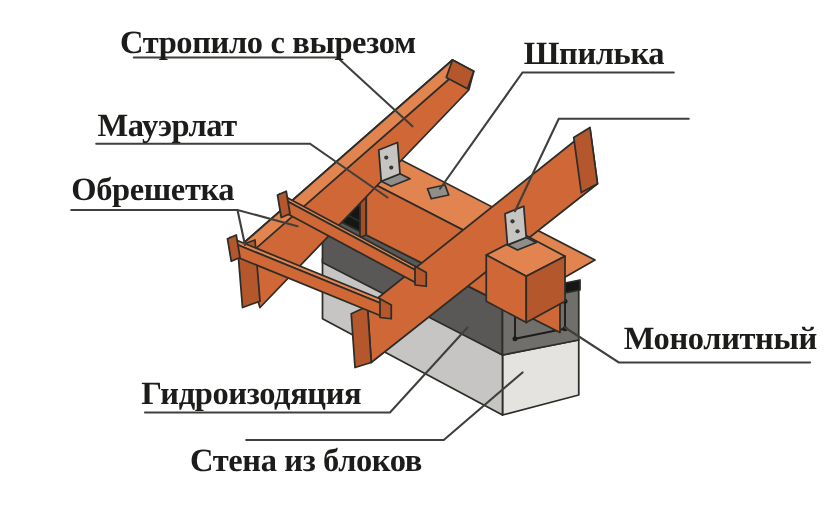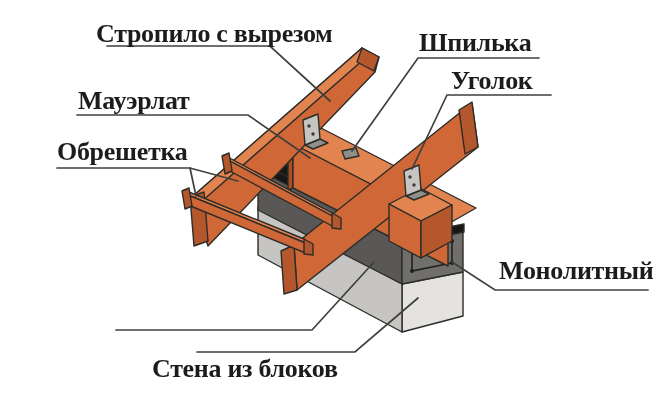--- a/index.html
+++ b/index.html
@@ -115,16 +115,16 @@
       <path class="leader" d="M116,330 H312 L374,262"></path>
       <path class="leader" d="M197,352 H355 L418,298"></path>
       <path class="leader" d="M648,290 H495 L452,262"></path>
     </g>
   </svg>
 
   <div class="label" style="left:96px;top:21px">Стропило с вырезом</div>
   <div class="label" style="left:78px;top:88px">Мауэрлат</div>
   <div class="label" style="left:419px;top:30px">Шпилька</div>
   <div class="label" style="left:57px;top:139px">Обрешетка</div>
-  <div class="label" style="left:451px;top:68px">Уголок</div>
+  <div class="label" style="left:113px;top:302px">Гидроизодяция</div>
   <div class="label" style="left:499px;top:258px">Монолитный</div>
   <div class="label" style="left:152px;top:356px">Стена из блоков</div>
 </div>
 
 </body></html>

